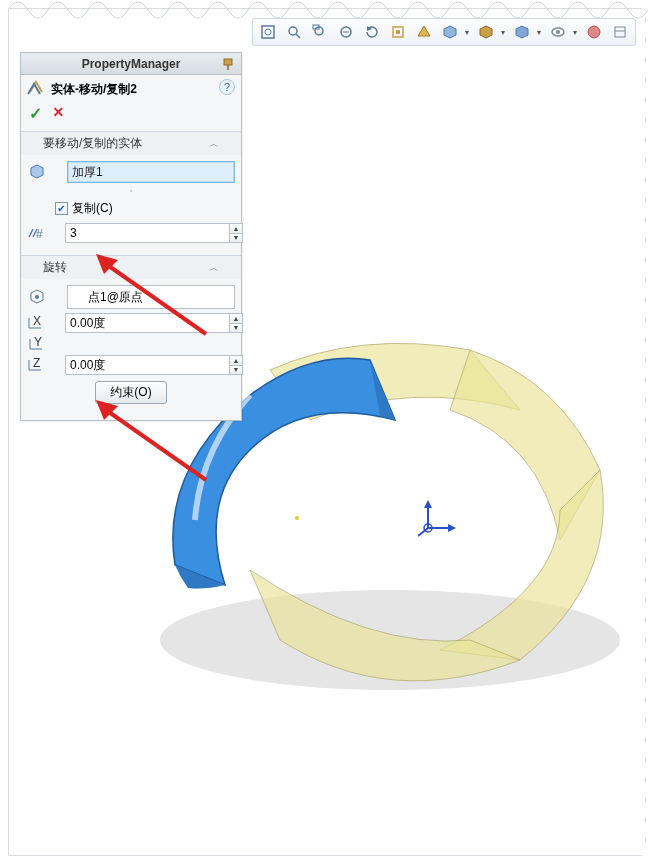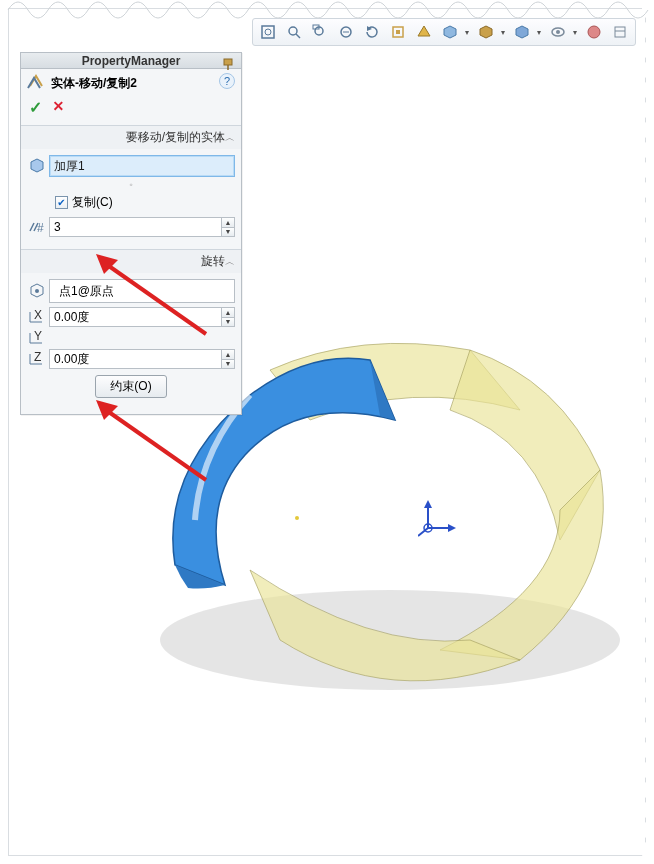--- a/index.html
+++ b/index.html
@@ -6,51 +6,51 @@
 body { background: #fff; width: 654px; height: 864px; position: relative; overflow: hidden; }
 
 
 .top-toolbar { position: absolute; top: 18px; right: 18px; height: 28px; display: flex; gap: 4px; align-items: center; background: linear-gradient(#fdfdff,#eef2f6); border: 1px solid #cfd6dd; border-radius: 3px; padding: 2px 4px; }
 .tb-btn { width: 22px; height: 22px; display:flex; align-items:center; justify-content:center; border-radius:2px; }
 .tb-btn svg { display:block; }
 .tb-drop { width:8px; display:flex; align-items:center; justify-content:center; color:#555; font-size:8px; margin-left:-2px; }
 
 
 .pm { position:absolute; left:20px; top:52px; width:222px; background:#f4f6f8; border:1px solid #b8bfc6; box-shadow: 1px 1px 0 rgba(0,0,0,0.05); }
-.pm-header { height:16px; background:linear-gradient(#e8ecef,#d7dde2); border-bottom:1px solid #b8bfc6; display:flex; align-items:center; justify-content:center; position:relative; font-weight:bold; color:#333; }
+.pm-header { height:22px; background:linear-gradient(#e8ecef,#d7dde2); border-bottom:1px solid #b8bfc6; display:flex; align-items:center; justify-content:center; position:relative; font-weight:bold; color:#333; }
 .pm-pin { position:absolute; right:4px; top:2px; width:18px; height:18px; display:flex; align-items:center; justify-content:center; }
 
 .feature-row { display:flex; align-items:center; padding:4px 6px; gap:6px; position:relative; }
 .feature-row .help { position:absolute; right:6px; top:4px; width:16px; height:16px; border-radius:50%; background:#e9f2fb; border:1px solid #a5c6e6; color:#2b6daf; display:flex; align-items:center; justify-content:center; font-size:11px; }
 
 .ok-cancel { display:flex; gap:10px; padding:0 8px 8px 8px; }
 .ok { color:#2e9b3a; font-size:16px; font-weight:bold; }
 .cancel { color:#d23; font-size:14px; font-weight:bold; }
 
-.section-head { display:flex; align-items:center; justify-content:flex-end; padding:3px 6px; border-top:1px solid #cfd6dd; background:#eef1f4; color:#333; }
+.section-head { display:flex; align-items:center; justify-content:space-between; padding:3px 22px; border-top:1px solid #cfd6dd; background:#eef1f4; color:#333; }
 .chev { color:#666; font-size:10px; }
 
 .section-body { padding:6px 6px 8px 6px; background:#f4f6f8; }
 
-.row { display:flex; align-items:center; gap:2px; margin-bottom:4px; }
+.row { display:flex; align-items:center; gap:20px; margin-bottom:4px; }
 .row .ico { width:20px; display:flex; justify-content:center; }
 .sel-box { flex:1; height:22px; border:1px solid #7fb8e8; background:#dcedfb; padding:2px 4px; display:flex; align-items:center; color:#1a1a1a; box-shadow: inset 0 0 0 1px #b9dbf6; }
 .drag-dot { text-align:center; color:#999; font-size:10px; margin-top:-2px; margin-bottom:4px; }
 
 .chk-row { display:flex; align-items:center; gap:4px; margin-left:28px; margin-bottom:6px; }
 .chk { width:13px; height:13px; border:1px solid #7a94ad; background:linear-gradient(#fff,#e9eef3); display:inline-flex; align-items:center; justify-content:center; }
 .chk .mark { color:#0b62c4; font-size:10px; line-height:1; }
 
 .spin { flex:1; height:20px; display:flex; }
 .spin input { flex:1; border:1px solid #b8bfc6; border-right:none; padding:0 4px; height:20px; background:#fff; }
 .spin .spbtns { width:14px; display:flex; flex-direction:column; }
 .spin .spbtns div { flex:1; border:1px solid #b8bfc6; background:linear-gradient(#fdfefe,#e7ecf0); display:flex; align-items:center; justify-content:center; font-size:7px; color:#444; }
 .spin .spbtns div:first-child { border-bottom:none; }
 
-.txt { flex:1; height:24px; border:1px solid #b8bfc6; background:#fff; padding:0 9px; display:flex; align-items:center; }
+.txt { flex:1; height:24px; border:1px solid #b8bfc6; background:#fff; padding:0 20px; display:flex; align-items:center; }
 
 .btn-constrain { display:block; margin:6px auto 8px auto; padding:2px 14px; border:1px solid #9aa4ad; border-radius:3px; background:linear-gradient(#fdfdfe,#e6ebef); }
 
 
 .arrow { position:absolute; pointer-events:none; }
 
 
 .viewport { position:absolute; inset:0; z-index:-1; }
 .triad { position:absolute; left:418px; top:498px; }
 .edge-shadow { position:absolute; inset:8px; border:1px solid #d9dde1; pointer-events:none; }

